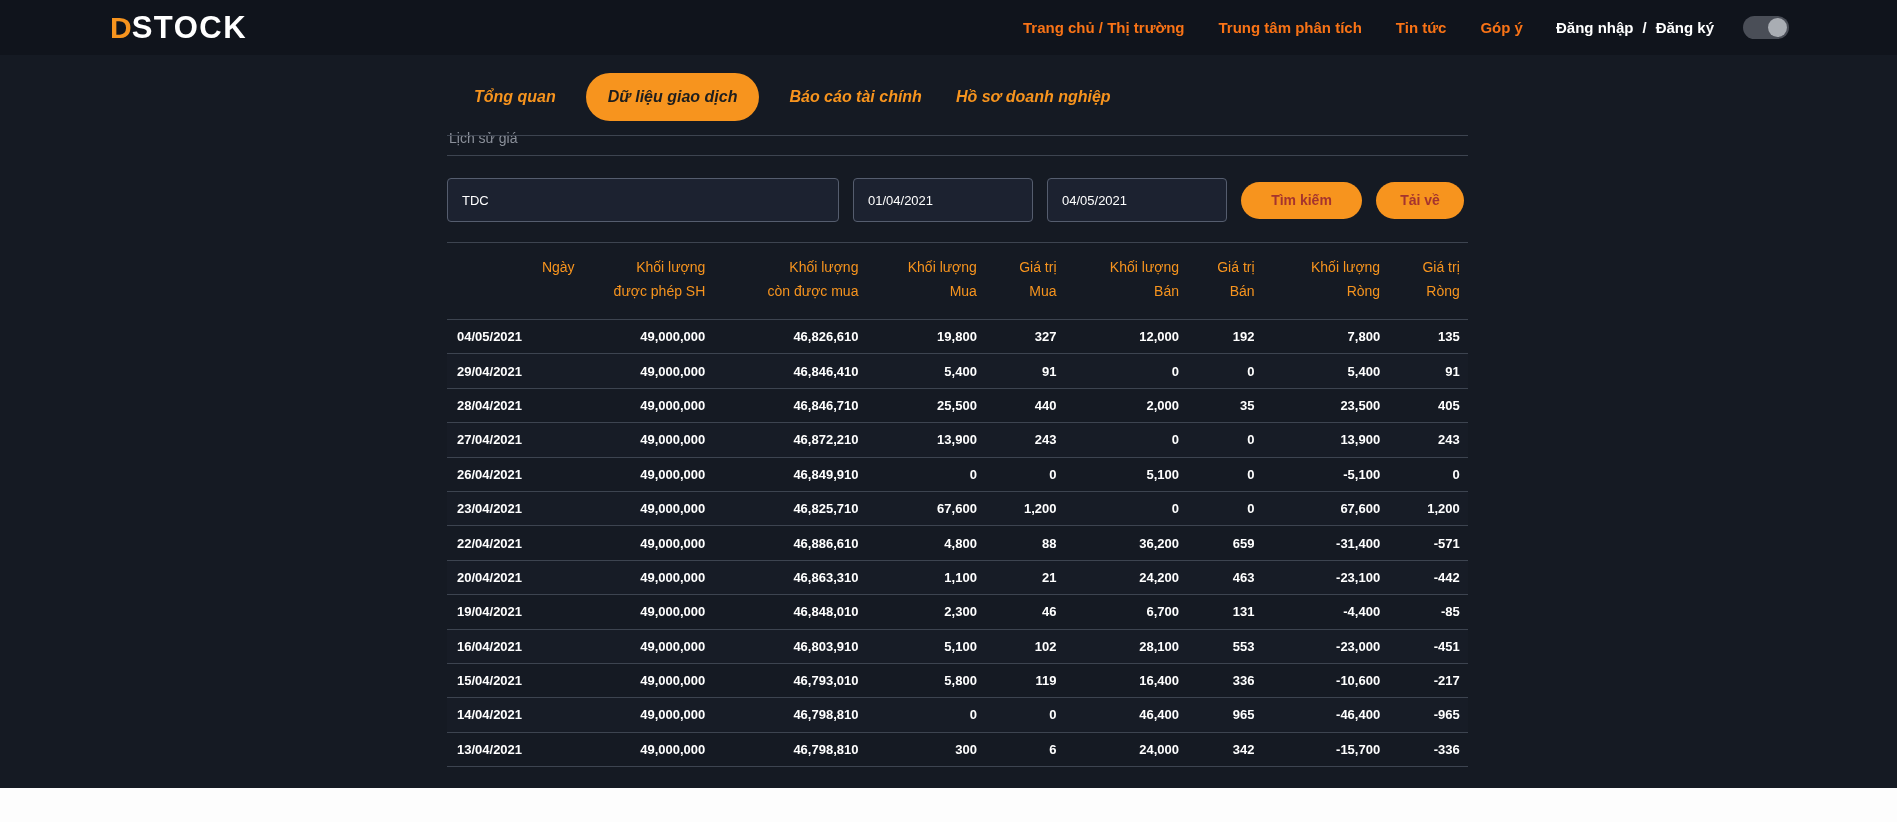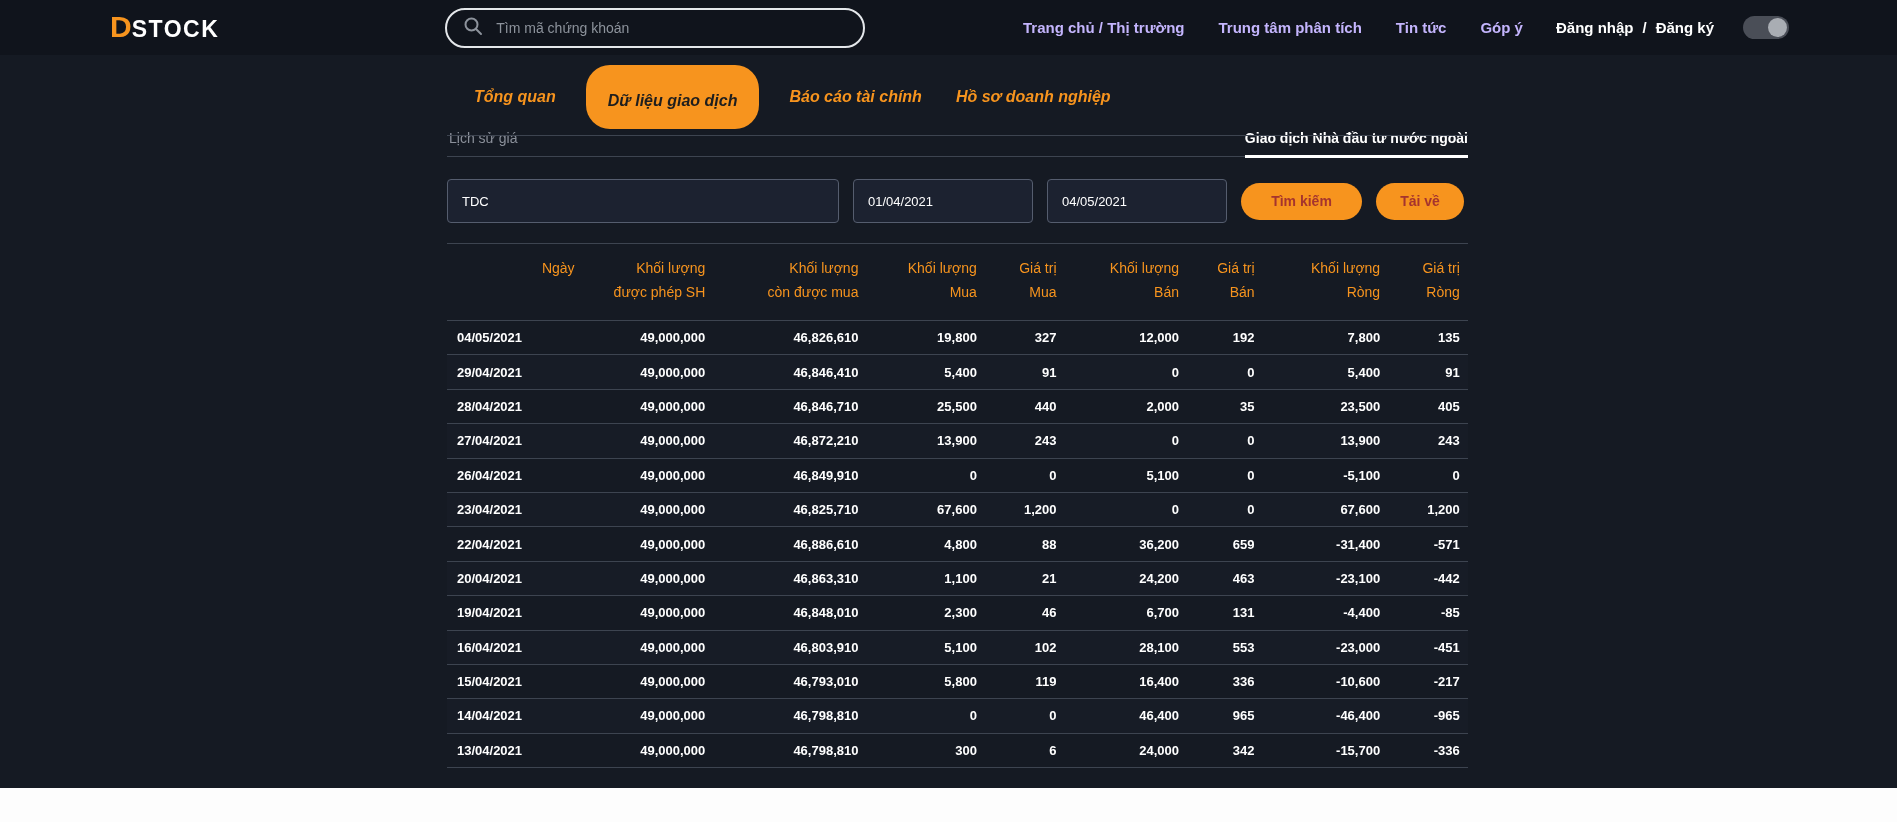--- a/index.html
+++ b/index.html
@@ -15,38 +15,38 @@
   .topbar {
     height:55px; background:#10141c;
     display:flex; align-items:center;
     padding:0 108px 0 110px;
   }
   .logo { display:flex; align-items:baseline; cursor:pointer; }
   .logo-d {
     color:#f7941e; font-weight:800; font-size:30px; line-height:30px;
     letter-spacing:0;
   }
-  .logo-rest { color:#fff; font-weight:800; font-size:23px; letter-spacing:1.5px; }
+  .logo-rest { color:#fff; font-weight:800; font-size:31px; letter-spacing:1.5px; }
 
   .searchbox {
     margin-left:226px;
     width:420px; height:40px;
     border:2px solid #e4e7ea; border-radius:21px;
     display:flex; align-items:center; gap:13px;
     padding:0 16px; background:transparent;
   }
   .searchbox svg { flex:0 0 auto; }
   .searchbox input {
     flex:1; background:transparent; border:none; outline:none;
     color:#cfd3d9; font-size:14px; font-family:"Liberation Sans",sans-serif;
   }
   .searchbox input::placeholder { color:#8d939c; }
 
   .topnav { margin-left:auto; display:flex; align-items:center; gap:34px; }
-  .nav-item { color:#c4b5fd; font-weight:700; font-size:15px; white-space:nowrap; cursor:pointer; }
+  .nav-item { color:#f97316; font-weight:700; font-size:15px; white-space:nowrap; cursor:pointer; }
   .auth { display:flex; align-items:center; gap:9px; font-weight:700; font-size:15px; white-space:nowrap;justify-content:space-between; }
   .auth span { cursor:pointer; }
   .auth .sep { cursor:default; }
 
   .toggle {
     width:46px; height:23px; border-radius:12px;
     background:#4a4e57; position:relative; cursor:pointer; flex:0 0 auto;
   }
   .toggle .knob {
     position:absolute; right:2px; top:2px;
@@ -58,21 +58,21 @@
   .main { width:1021px; margin-left:447px; }
 
   
   .tabs { margin-top:18px; display:flex; align-items:center; gap:26px; padding-left:23px; height:48px;font-style:italic; }
   .tab {
     color:#f7941e; font-weight:700; font-size:16px; white-space:nowrap; cursor:pointer;
     padding:0 4px;
   }
   .tab.active {
     background:#f7941e; color:#1e1e1e;
-    height:64px; line-height:48px; border-radius:24px; padding:12px 22px;
+    height:48px; line-height:48px; border-radius:24px; padding:0 22px;
   }
 
   
   .subtabs { margin-top:9px; position:relative; }
   .subtab-row { display:flex; gap:36px; padding-left:2px; border-bottom:1px solid #3d4450;justify-content:space-between; }
   .subtab {
     font-size:14px; padding-bottom:9px; white-space:nowrap; cursor:pointer;
     color:#8b909a; font-weight:400;
   }
   .subtab.active { color:#fff; font-weight:700; border-bottom:3px solid #fff; margin-bottom:-2px; }
@@ -124,29 +124,20 @@
 </style>
 </head>
 <body>
 
 <header class="topbar">
   <div class="logo">
     <span class="logo-d">D</span>
       <span class="logo-rest">STOCK</span>
   </div>
 
-  <div class="searchbox">
-    <span>
-      <svg width="20" height="20" viewBox="0 0 20 20">
-        <circle cx="8.5" cy="8.5" r="6" fill="none" stroke="#8d939c" stroke-width="2"></circle>
-        <line x1="13" y1="13" x2="18" y2="18" stroke="#8d939c" stroke-width="2" stroke-linecap="round"></line>
-      </svg>
-    </span>
-    <input type="text" placeholder="Tìm mã chứng khoán" style="">
-  </div>
 
   <nav class="topnav">
 
   <div class="nav-item">Trang chủ / Thị trường</div>
       <div class="nav-item">Trung tâm phân tích</div>
       <div class="nav-item">Tin tức</div>
       <div class="nav-item">Góp ý</div>
     </nav>
   <div style="width:33px"></div>
   <div class="auth">
@@ -167,21 +158,20 @@
   <div class="tab">Tổng quan</div>
       <div class="tab active">Dữ liệu giao dịch</div>
       <div class="tab">Báo cáo tài chính</div>
       <div class="tab">Hồ sơ doanh nghiệp</div>
     </div>
 
   <div class="subtabs">
     <div class="subtab-row">
 
     <div class="subtab">Lịch sử giá</div>
-        <div class="subtab active">Giao dịch Nhà đầu tư nước ngoài</div>
       </div>
     <div class="subtab-crossline"></div>
   </div>
 
   <div class="filters">
     <input class="field ticker" type="text" value="TDC" style="">
     <input class="field date" type="text" value="01/04/2021" style="">
     <input class="field date" type="text" value="04/05/2021" style="">
     <button class="btn search-btn">Tìm kiếm</button>
     <button class="btn download-btn">Tải về</button>

